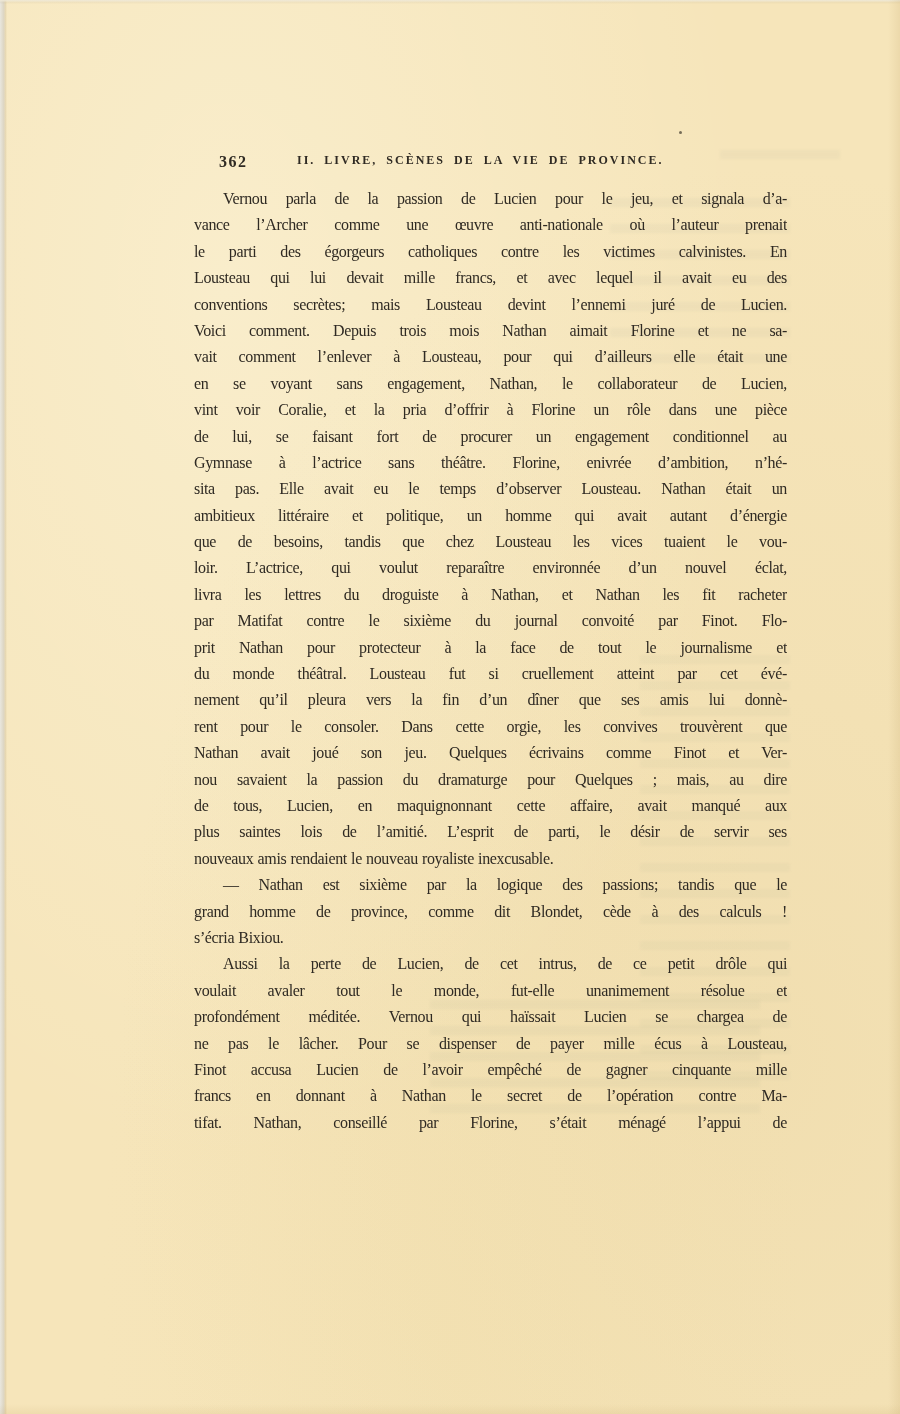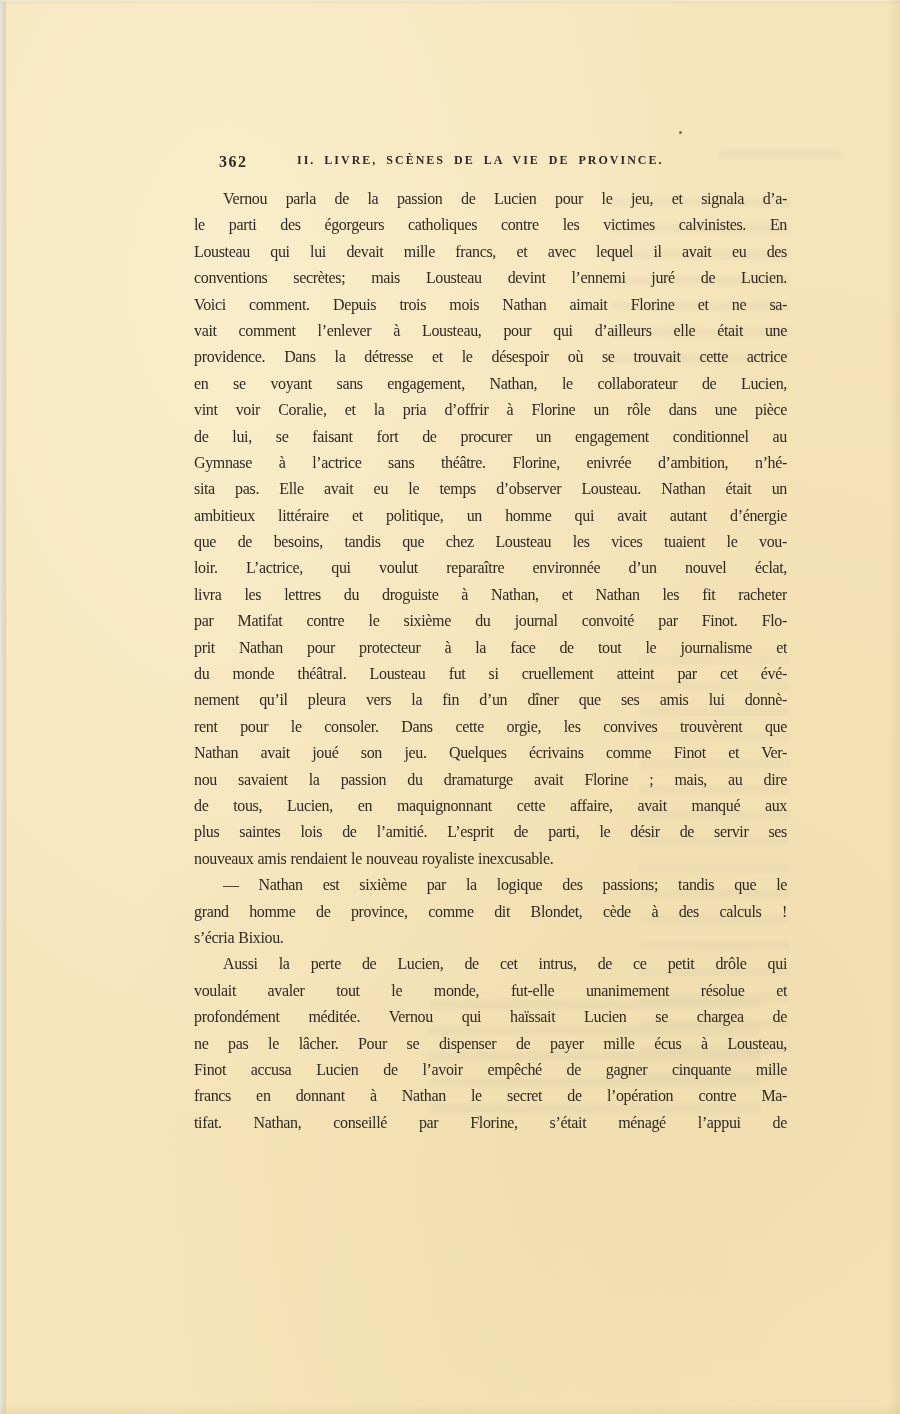--- a/index.html
+++ b/index.html
@@ -99,42 +99,42 @@
   <div class="ghost g3"></div>
   <div class="ghost g4"></div>
 
   <div class="running-head">
     <span class="folio">362</span>
     <span class="head-title">II. LIVRE, SCÈNES DE LA VIE DE PROVINCE.</span>
   </div>
 
   <div class="body-text">
       <div class="line indent">Vernou parla de la passion de Lucien pour le jeu, et signala d’a-</div>
+      <div class="line">vance l’Archer comme une œuvre anti-nationale où l’auteur prenait</div>
       <div class="line">le parti des égorgeurs catholiques contre les victimes calvinistes. En</div>
       <div class="line">Lousteau qui lui devait mille francs, et avec lequel il avait eu des</div>
       <div class="line">conventions secrètes; mais Lousteau devint l’ennemi juré de Lucien.</div>
       <div class="line">Voici comment. Depuis trois mois Nathan aimait Florine et ne sa-</div>
       <div class="line">vait comment l’enlever à Lousteau, pour qui d’ailleurs elle était une</div>
-      <div class="line">providence. Dans la détresse et le désespoir où se trouvait cette actrice</div>
       <div class="line">en se voyant sans engagement, Nathan, le collaborateur de Lucien,</div>
       <div class="line">vint voir Coralie, et la pria d’offrir à Florine un rôle dans une pièce</div>
       <div class="line">de lui, se faisant fort de procurer un engagement conditionnel au</div>
       <div class="line">Gymnase à l’actrice sans théâtre. Florine, enivrée d’ambition, n’hé-</div>
       <div class="line">sita pas. Elle avait eu le temps d’observer Lousteau. Nathan était un</div>
       <div class="line">ambitieux littéraire et politique, un homme qui avait autant d’énergie</div>
       <div class="line">que de besoins, tandis que chez Lousteau les vices tuaient le vou-</div>
       <div class="line">loir. L’actrice, qui voulut reparaître environnée d’un nouvel éclat,</div>
       <div class="line">livra les lettres du droguiste à Nathan, et Nathan les fit racheter</div>
       <div class="line">par Matifat contre le sixième du journal convoité par Finot. Flo-</div>
       <div class="line">prit Nathan pour protecteur à la face de tout le journalisme et</div>
       <div class="line">du monde théâtral. Lousteau fut si cruellement atteint par cet évé-</div>
       <div class="line">nement qu’il pleura vers la fin d’un dîner que ses amis lui donnè-</div>
       <div class="line">rent pour le consoler. Dans cette orgie, les convives trouvèrent que</div>
       <div class="line">Nathan avait joué son jeu. Quelques écrivains comme Finot et Ver-</div>
-      <div class="line">nou savaient la passion du dramaturge avait Florine ; mais, au dire</div>
+      <div class="line">nou savaient la passion du dramaturge pour Quelques ; mais, au dire</div>
       <div class="line">de tous, Lucien, en maquignonnant cette affaire, avait manqué aux</div>
       <div class="line">plus saintes lois de l’amitié. L’esprit de parti, le désir de servir ses</div>
       <div class="line para-end">nouveaux amis rendaient le nouveau royaliste inexcusable.</div>
       <div class="line indent">— Nathan est sixième par la logique des passions; tandis que le</div>
       <div class="line">grand homme de province, comme dit Blondet, cède à des calculs !</div>
       <div class="line para-end">s’écria Bixiou.</div>
       <div class="line indent">Aussi la perte de Lucien, de cet intrus, de ce petit drôle qui</div>
       <div class="line">voulait avaler tout le monde, fut-elle unanimement résolue et</div>
       <div class="line">profondément méditée. Vernou qui haïssait Lucien se chargea de</div>
       <div class="line">ne pas le lâcher. Pour se dispenser de payer mille écus à Lousteau,</div>

